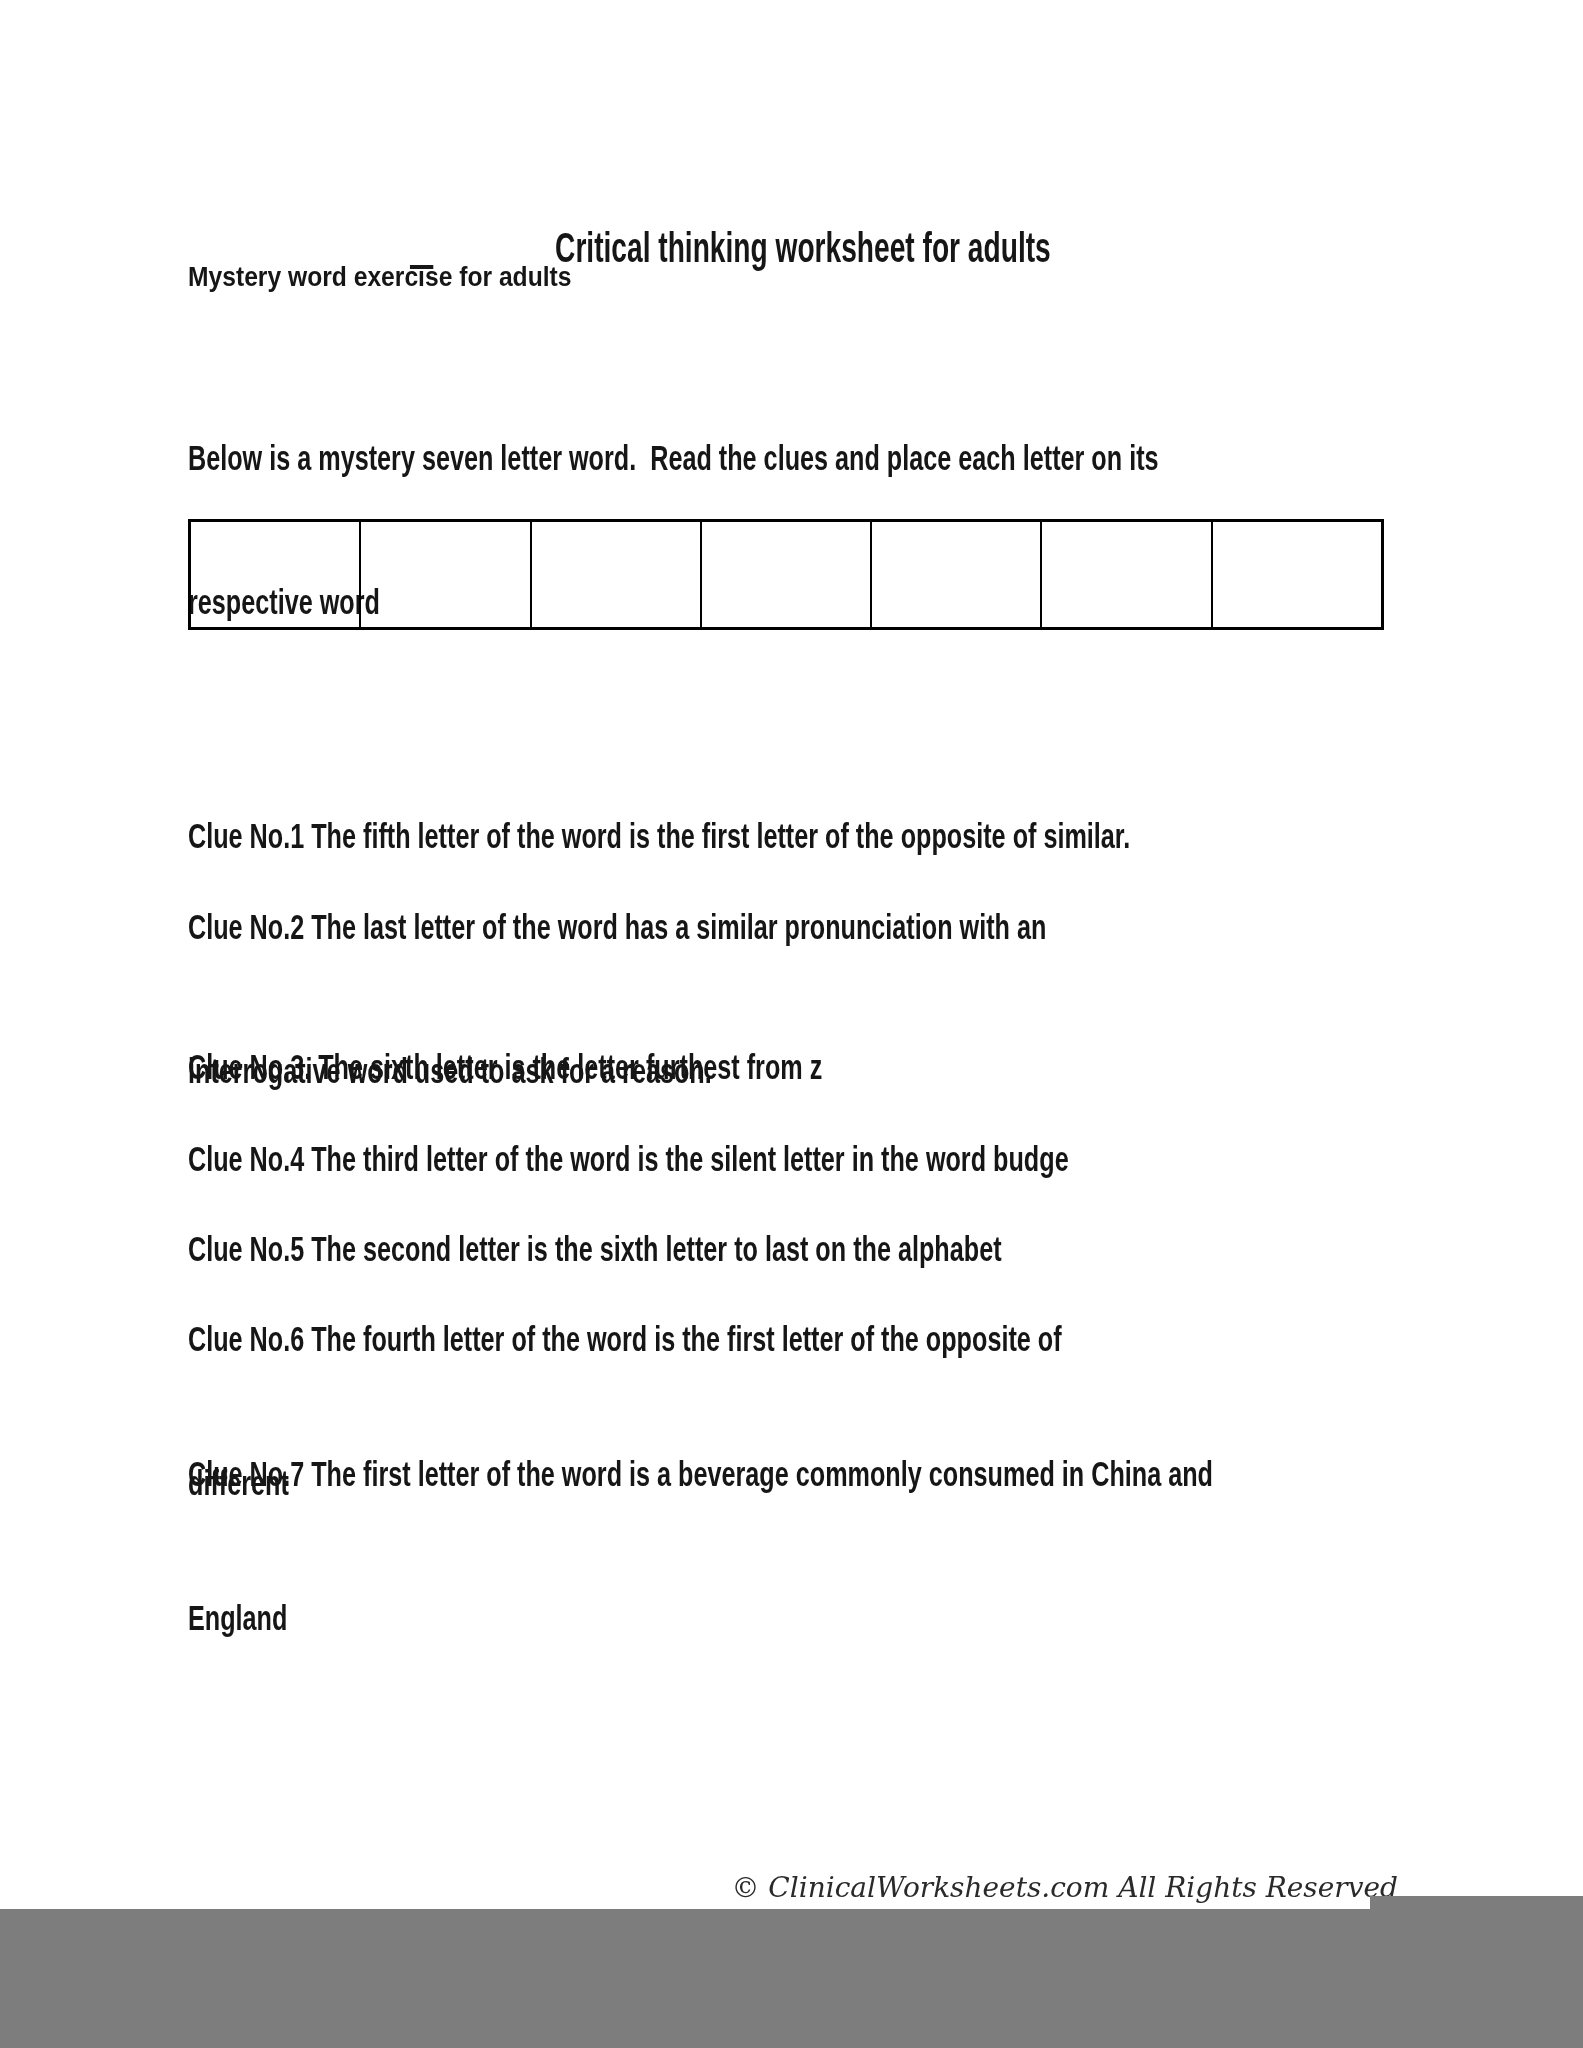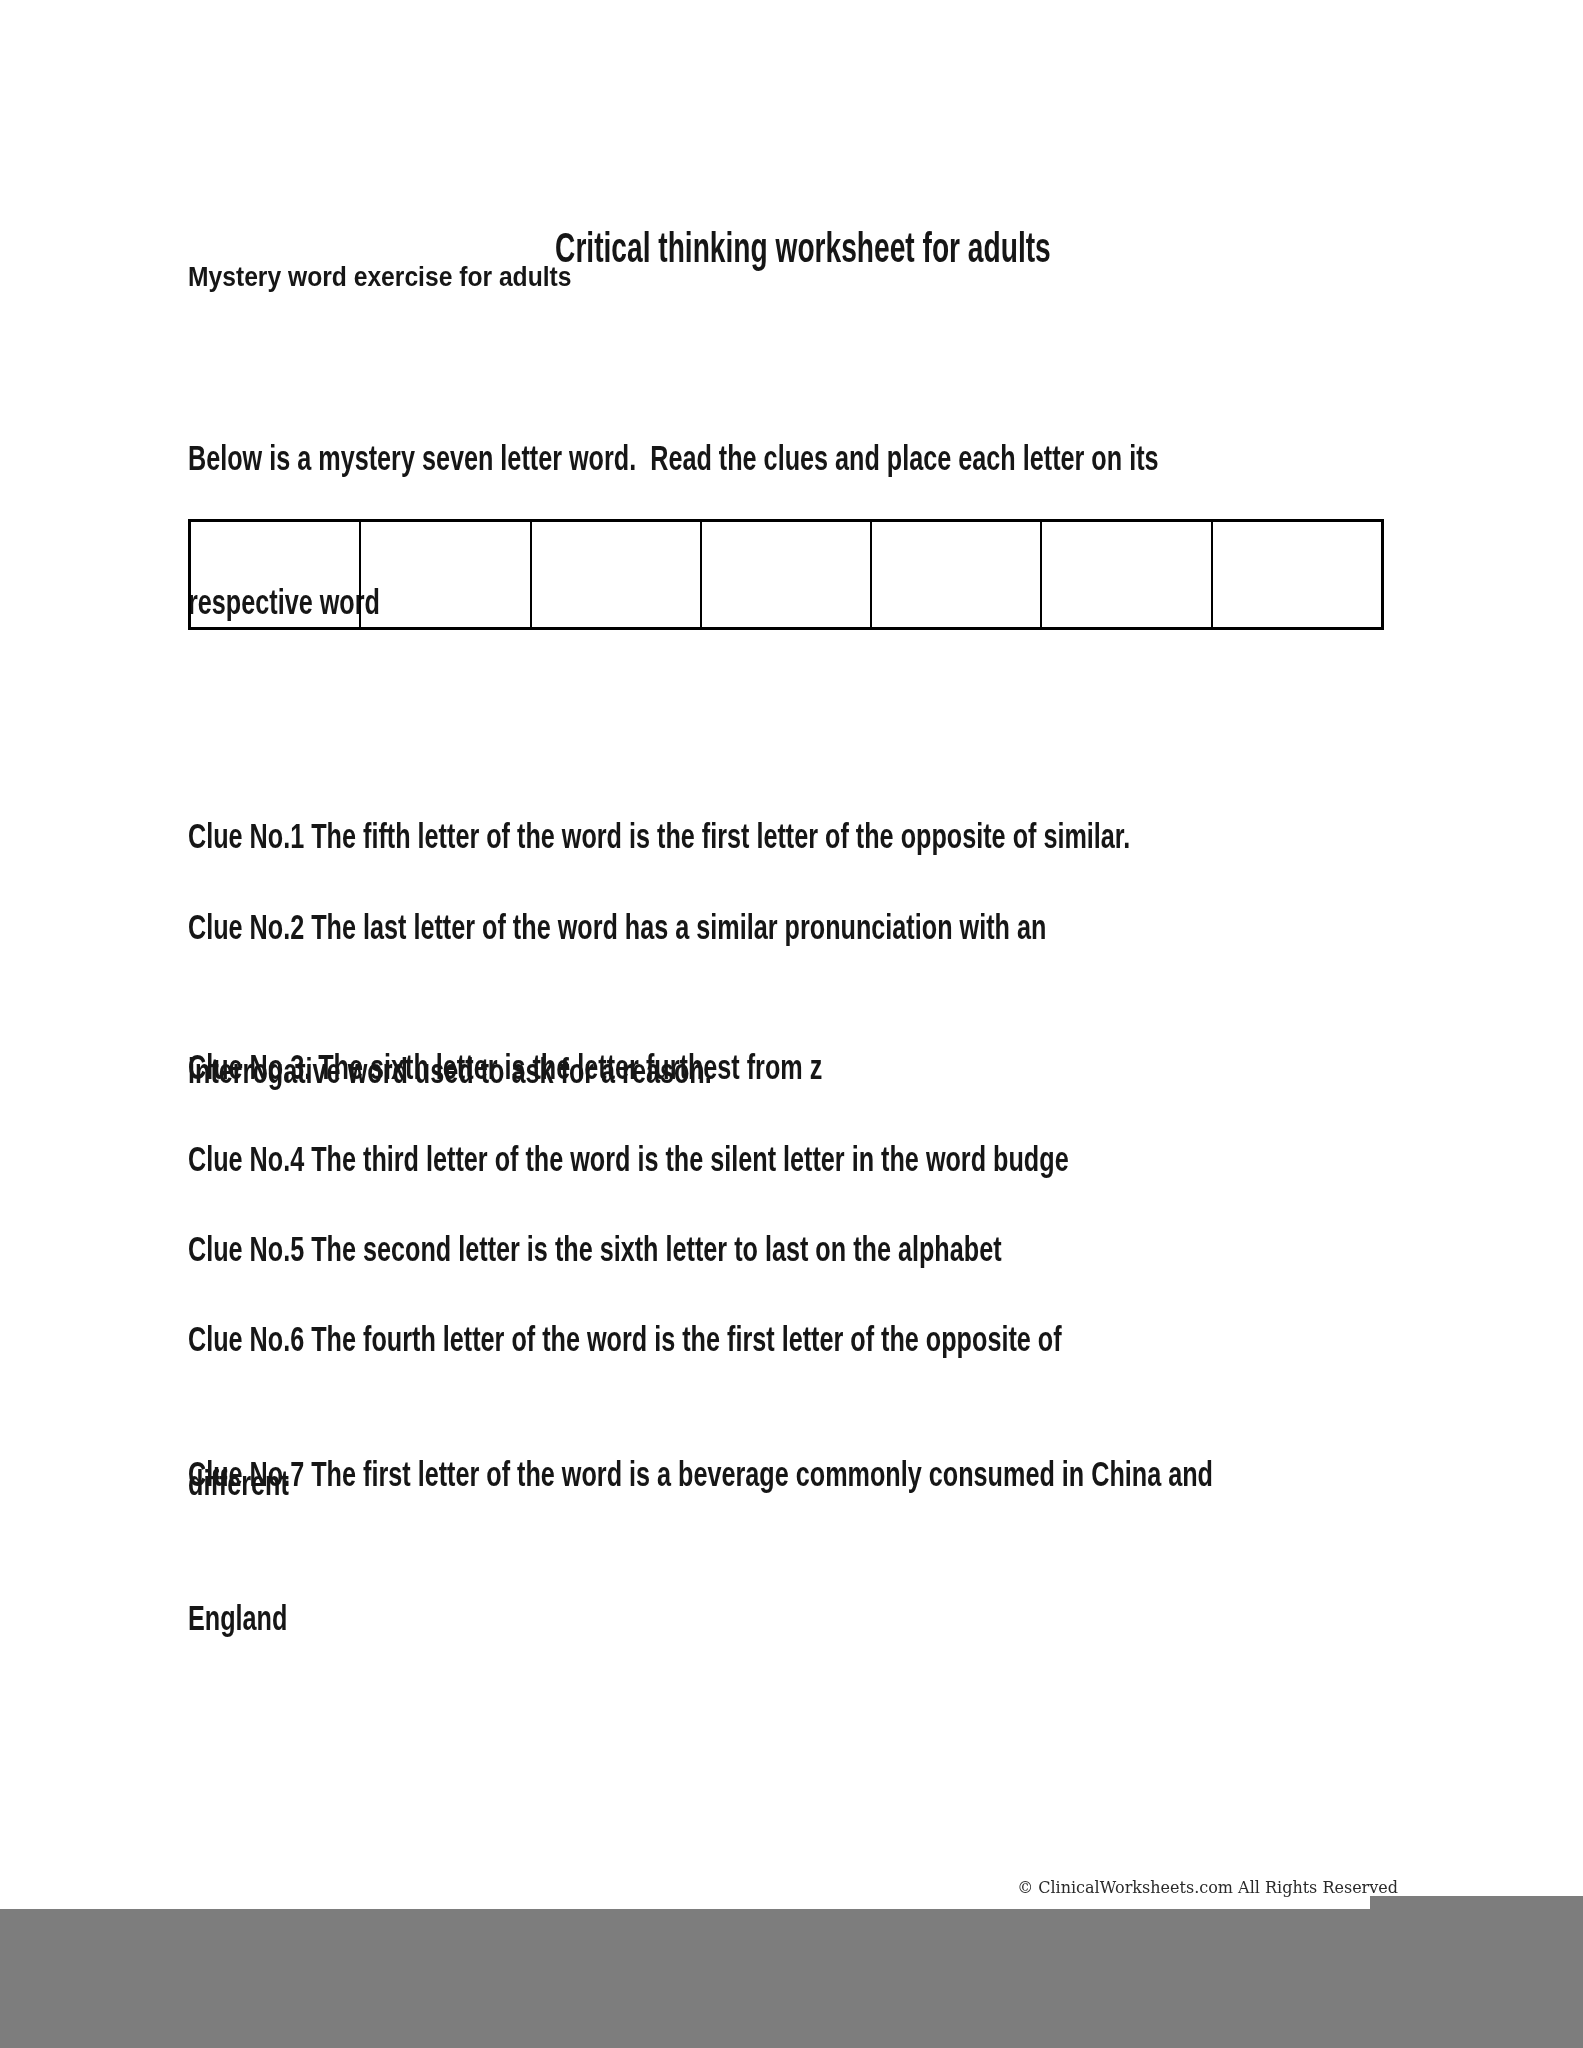--- a/index.html
+++ b/index.html
@@ -9,20 +9,21 @@
     font-family: "Liberation Sans", sans-serif;
     color: #161616;
   }
   .abs { position: absolute; }
 
   .title {
     top: 179px; left: 0; width: 1583px;
     text-align: center;
     font-size: 42px; font-weight: 700; line-height: 46px;
     white-space: pre;
+    text-decoration: underline;
   }
   .title > span { display: inline-block; transform: scaleX(0.67); transform-origin: center; }
 
   .subtitle {
     top: 260px; left: 188px;
     font-size: 28px; font-weight: 700; line-height: 34px;
     transform: scaleX(0.88); transform-origin: 0 0;
     white-space: pre;
   }
 
@@ -51,21 +52,22 @@
   }
   .word-table .cell {
     flex: 1 1 0;
     border-right: 2px solid #000000;
   }
   .word-table .cell:last-child { border-right: none; }
 
   .footer-copyright {
     top: 1872px; right: 185px;
     font-family: "DejaVu Serif", serif;
-    font-size: 16px; line-height: 32px;
+    font-style: italic;
+    font-size: 28px; line-height: 32px;
     color: #2a2a2a;
     white-space: pre;
     z-index: 1;
   }
   .gray-notch {
     left: 1370px; top: 1896px; width: 213px; height: 14px;
     background: #7d7d7d; z-index: 2;
   }
   .gray-bottom {
     left: 0; top: 1909px; width: 1583px; height: 139px;

